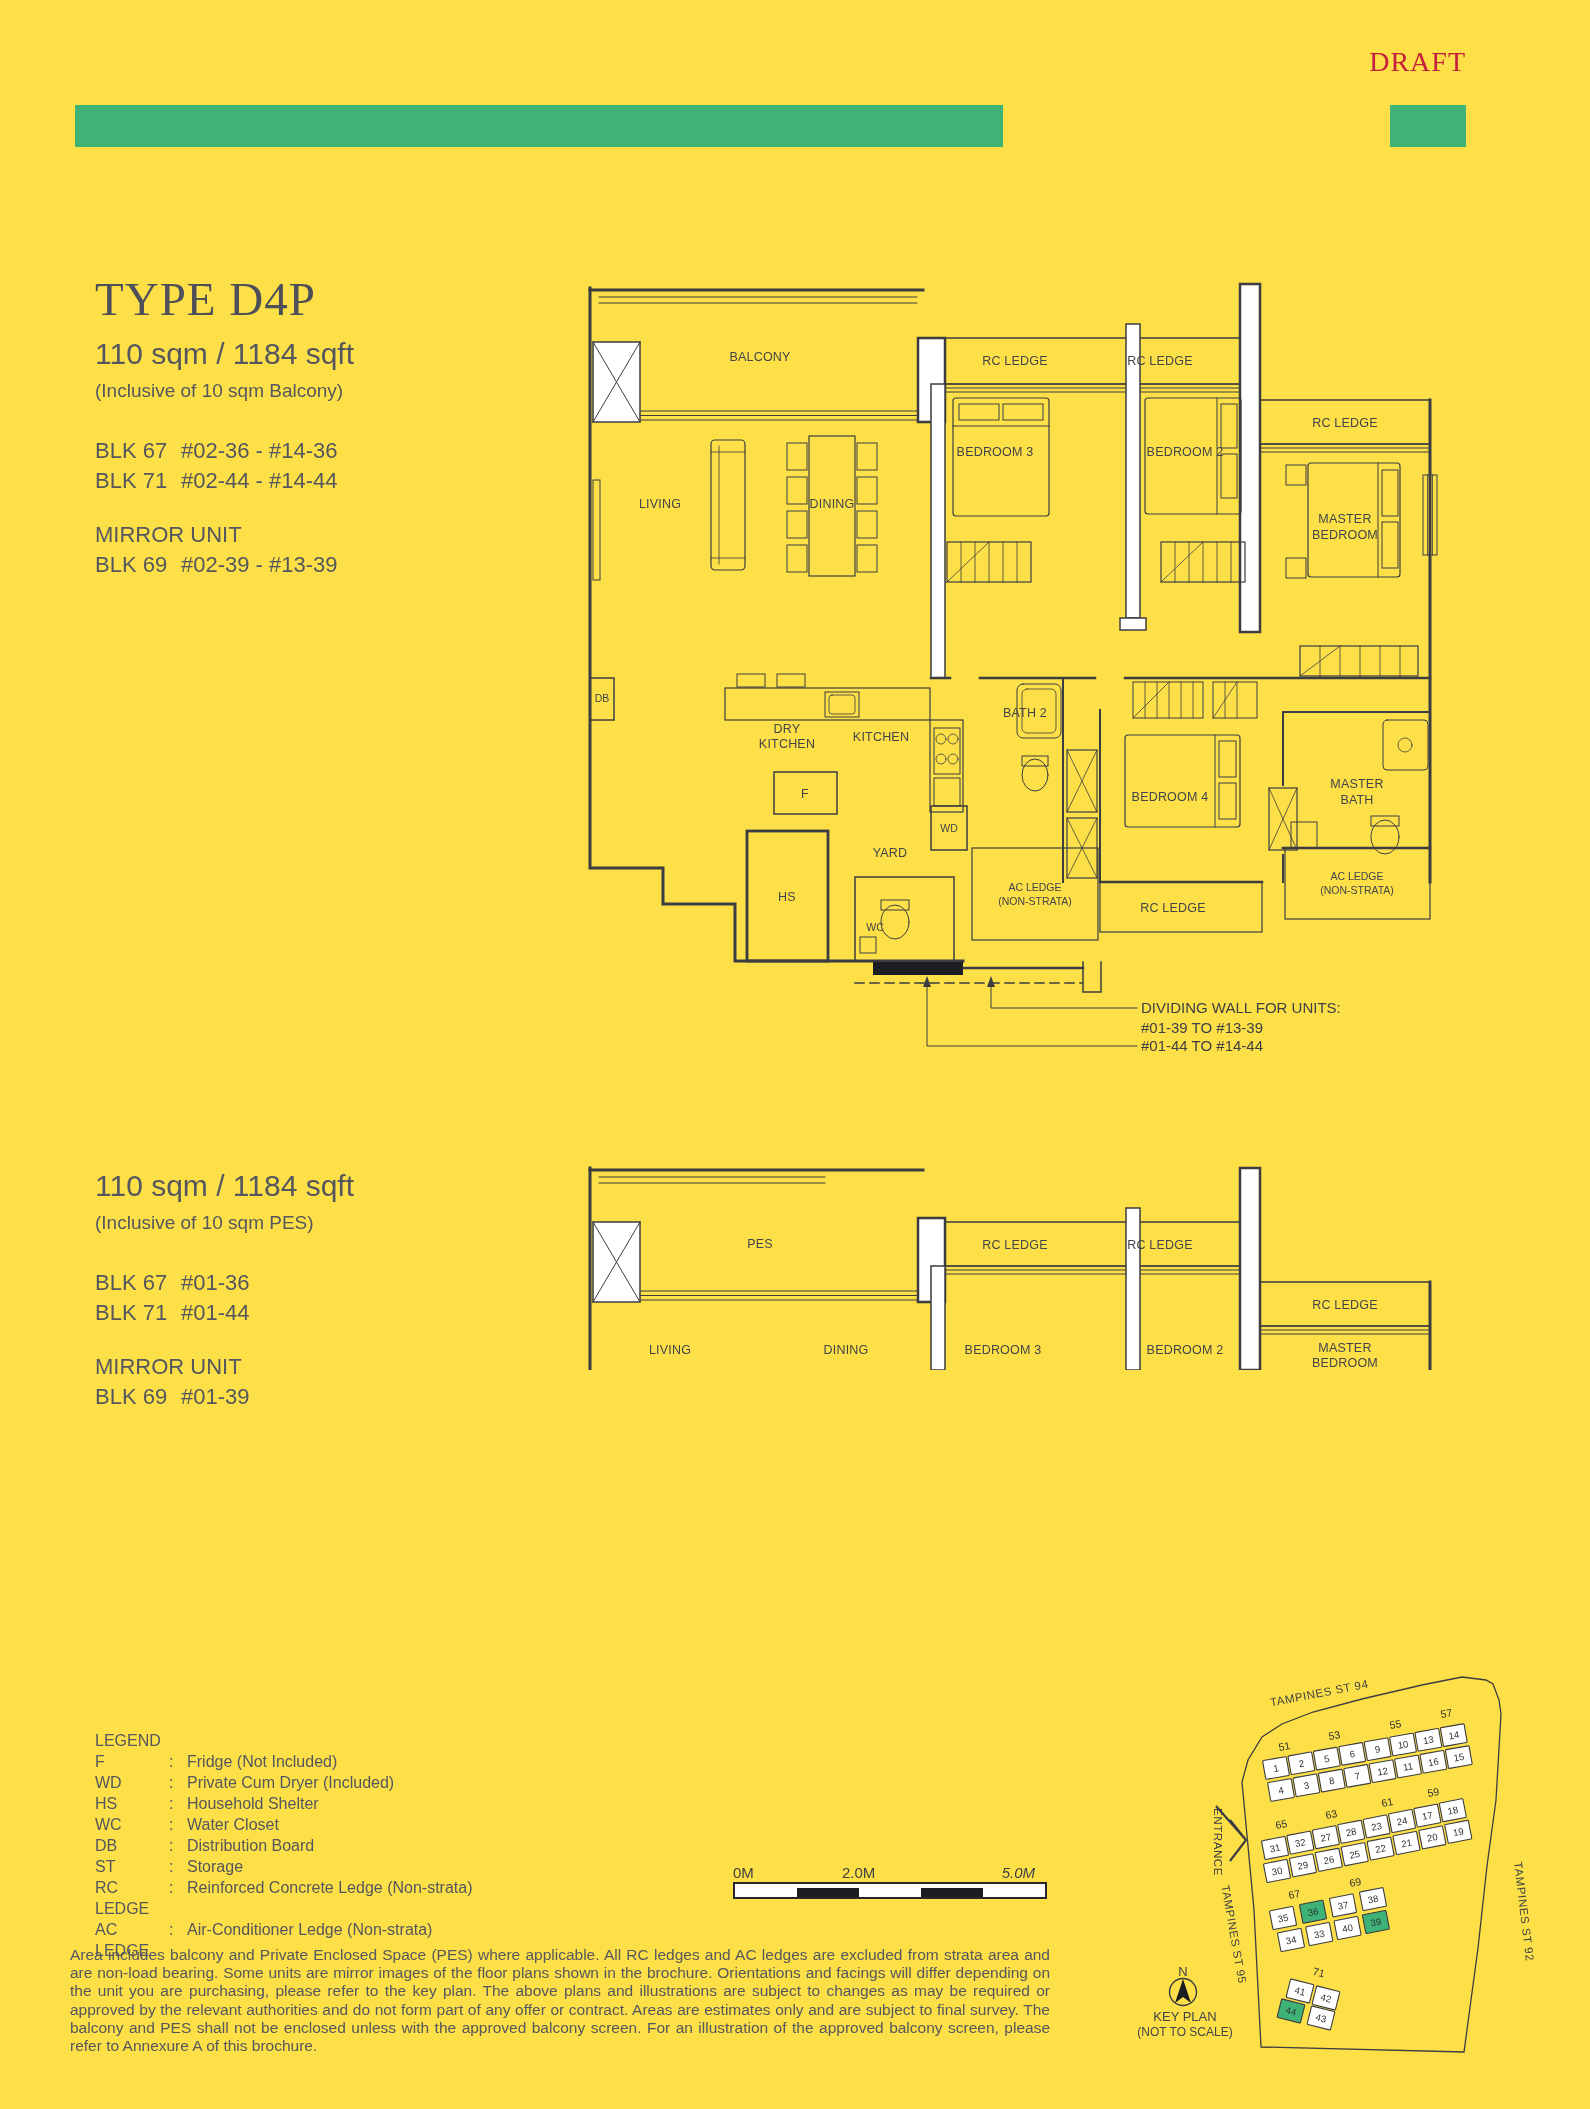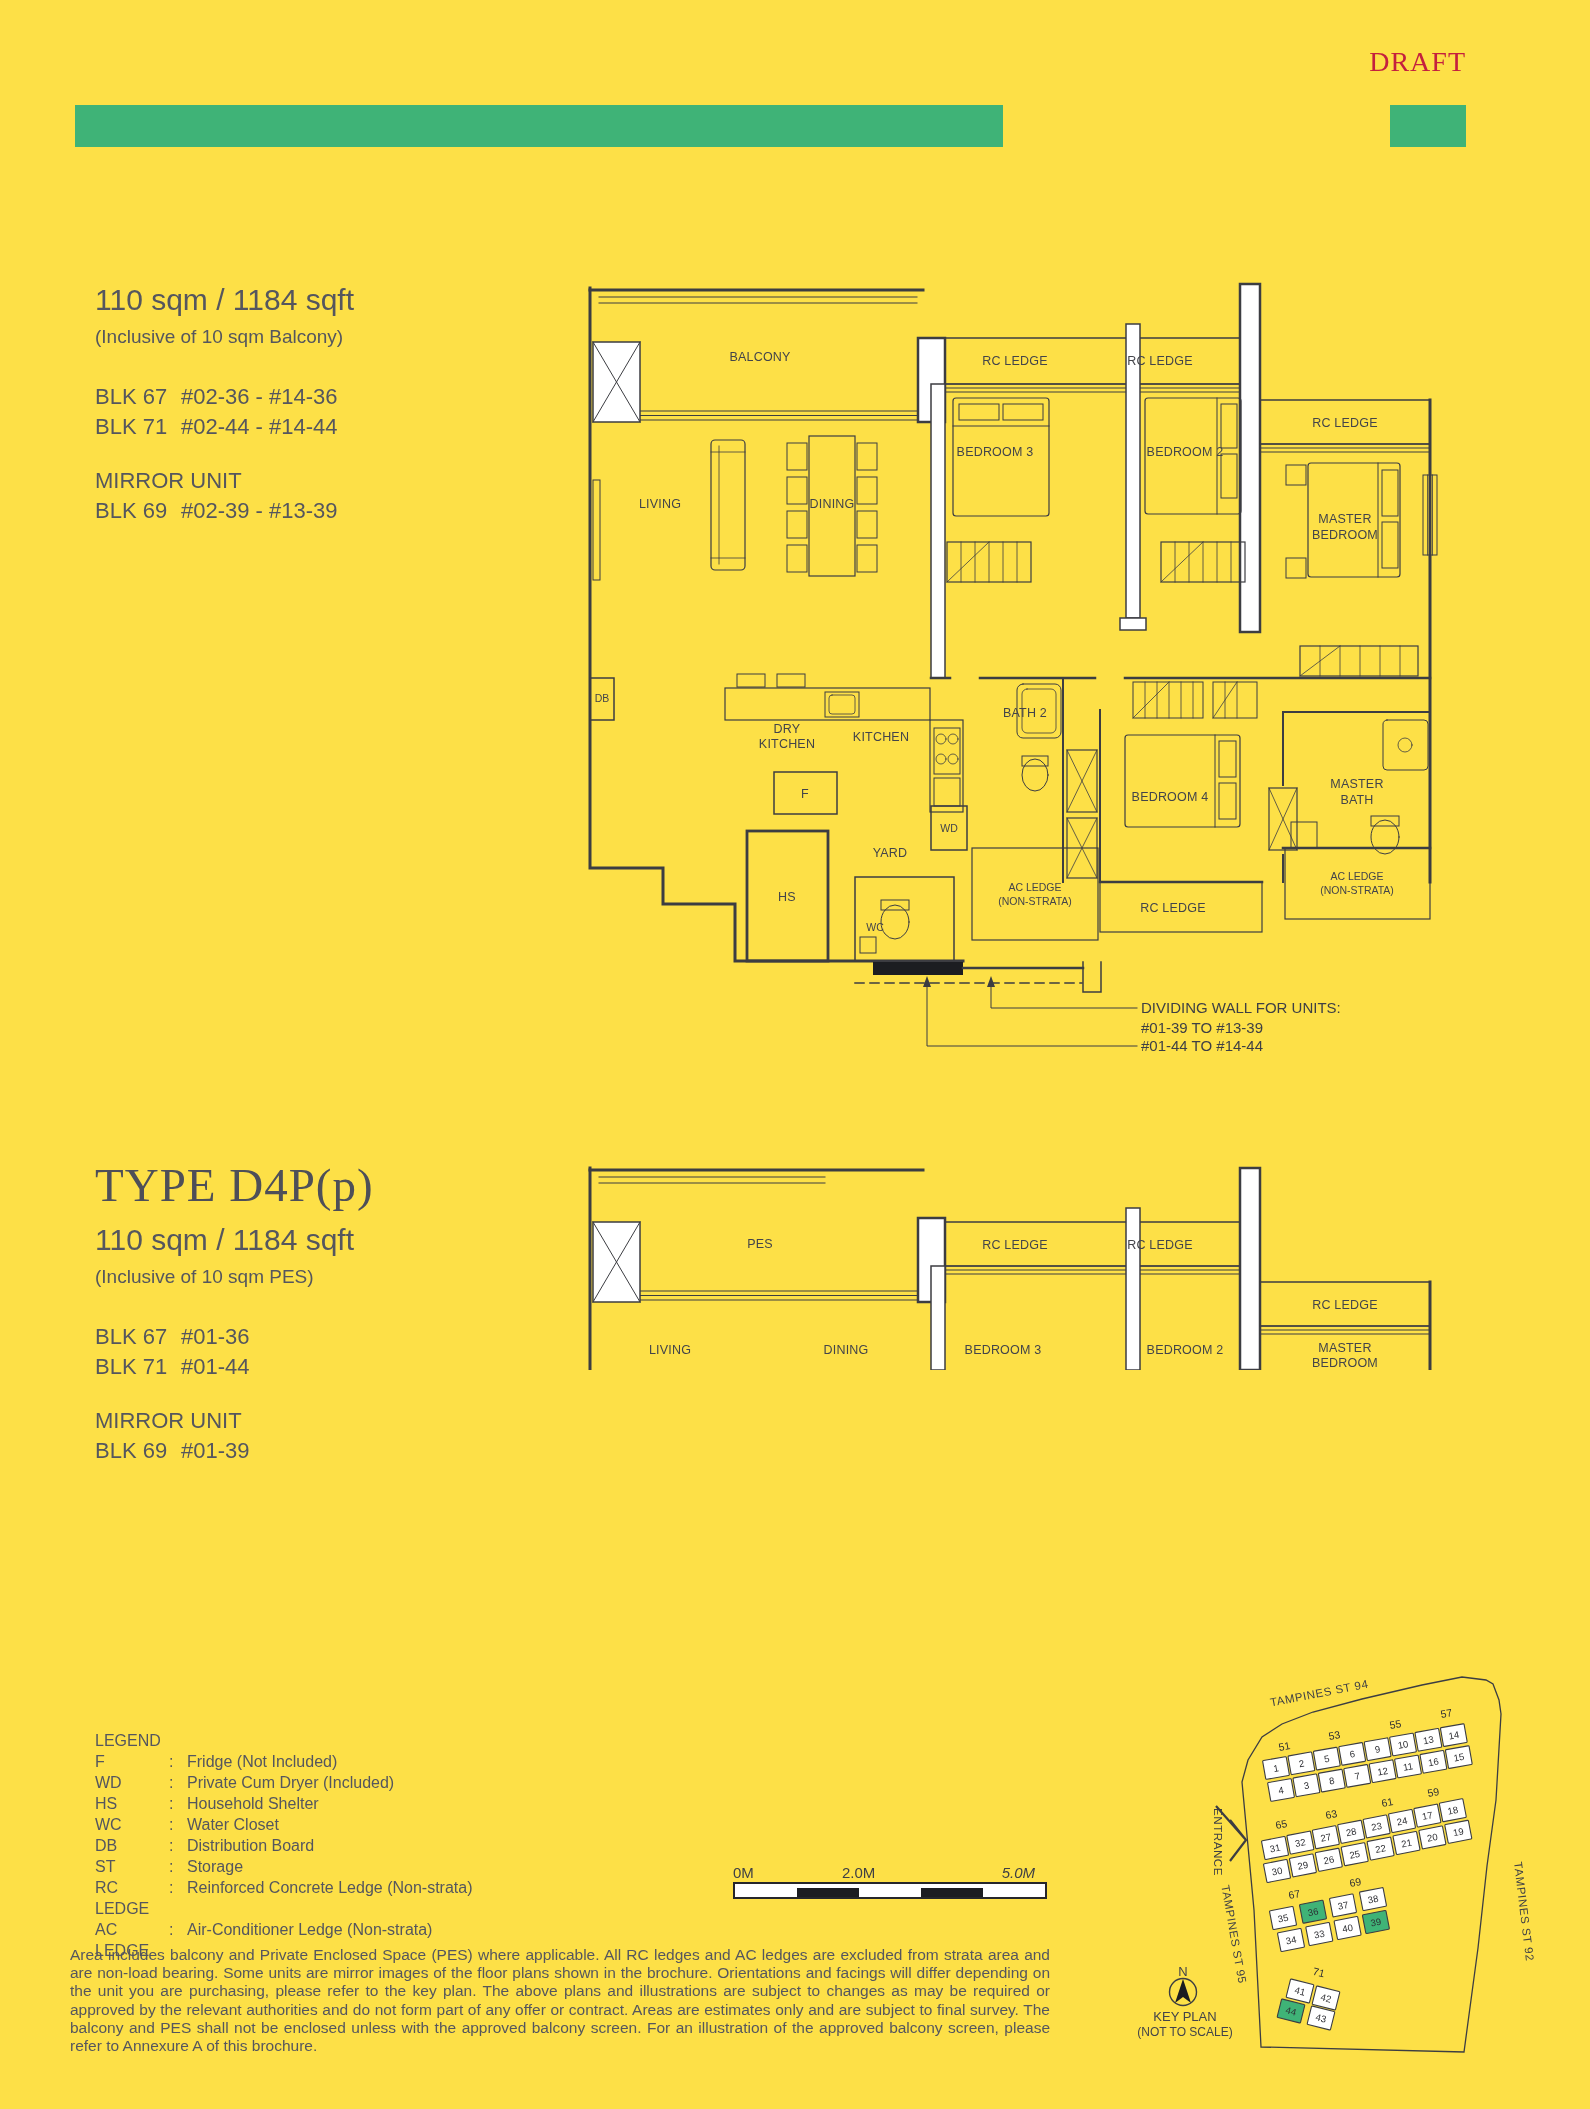--- a/index.html
+++ b/index.html
@@ -55,41 +55,41 @@
 </head>
 <body>
 
 <div class="page">
 
   <div class="draft">DRAFT</div>
   <div class="banner-bar"></div>
   <div class="banner-square"></div>
 
   <div class="unit-info" style="top:272px;">
+    <div class="unit-title">TYPE D4P</div>
     <div class="unit-area">110 sqm / 1184 sqft</div>
     <div class="unit-note">(Inclusive of 10 sqm Balcony)</div>
     <div class="blk-rows">
       <div class="blk-row">
           <span class="blk">BLK 67</span>
           <span>#02-36 - #14-36</span>
         </div>
       <div class="blk-row">
           <span class="blk">BLK 71</span>
           <span>#02-44 - #14-44</span>
         </div>
     </div>
     <div class="mirror">MIRROR UNIT</div>
     <div class="blk-row">
         <span class="blk">BLK 69</span>
         <span>#02-39 - #13-39</span>
       </div>
   </div>
 
   <div class="unit-info" style="top:1158px;">
-    <div class="unit-title">TYPE D4P(p)</div>
     <div class="unit-area">110 sqm / 1184 sqft</div>
     <div class="unit-note">(Inclusive of 10 sqm PES)</div>
     <div class="blk-rows">
       <div class="blk-row">
           <span class="blk">BLK 67</span>
           <span>#01-36</span>
         </div>
       <div class="blk-row">
           <span class="blk">BLK 71</span>
           <span>#01-44</span>

